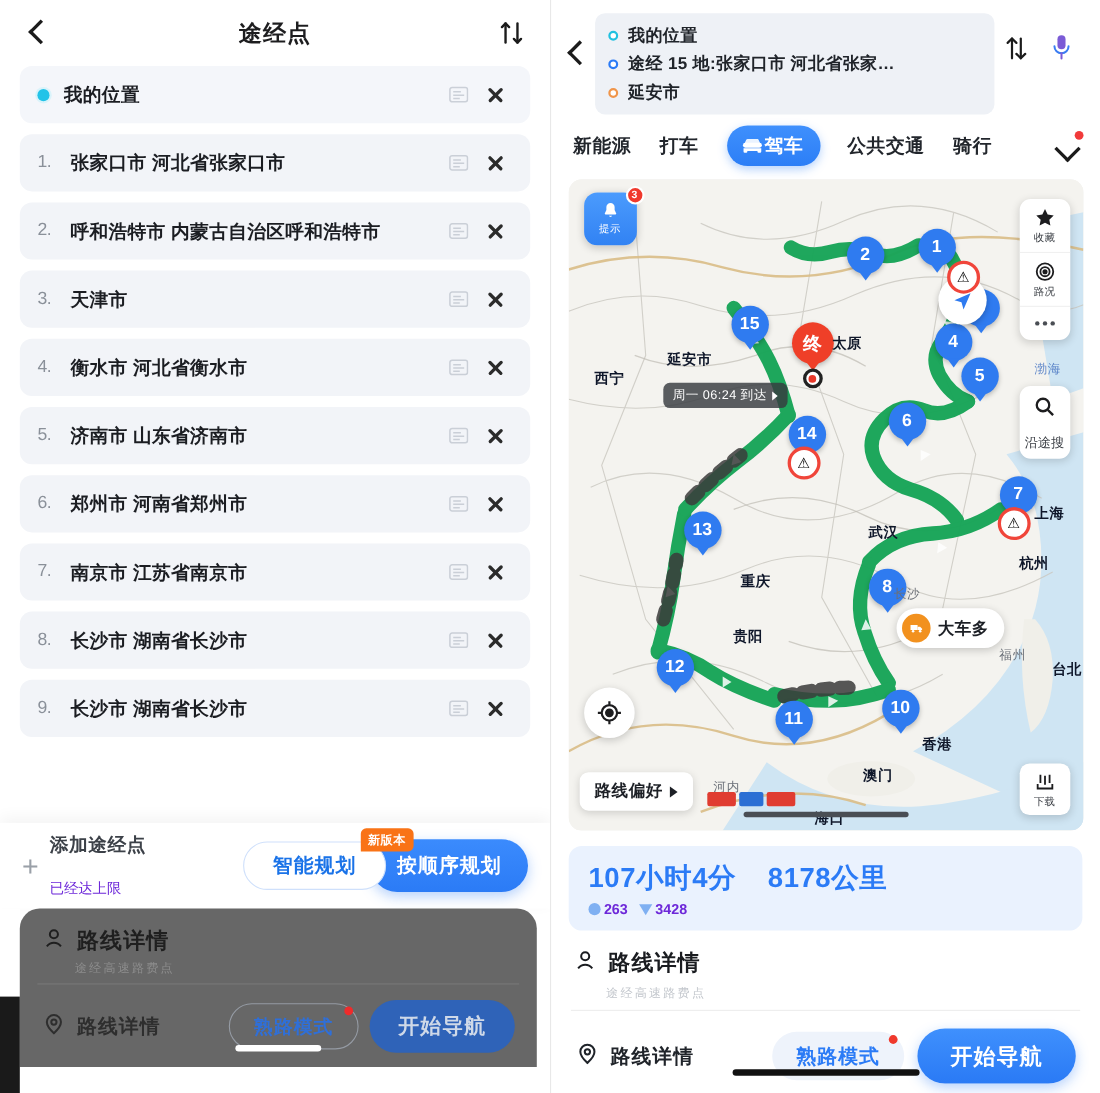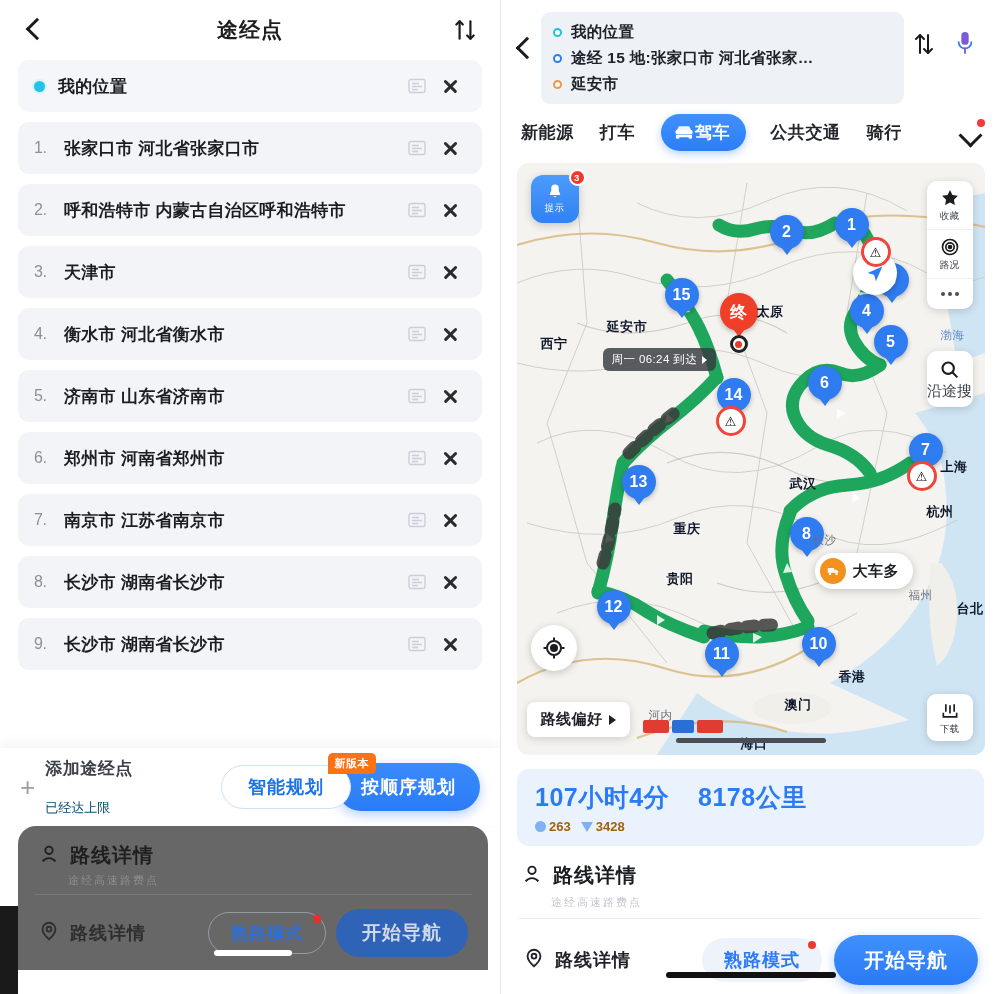--- a/index.html
+++ b/index.html
@@ -34,21 +34,21 @@
   .wp-close::before,.wp-close::after{ content:""; position:absolute; left:12px; top:19px; width:17px; height:2.6px;
      background:#2b2b2b; border-radius:2px;}
   .wp-close::before{ transform:rotate(45deg);} .wp-close::after{ transform:rotate(-45deg);}
 
   
   .lp-addbar { position:absolute; left:0; right:0; top:748px; height:78px; background:#fff;
      display:flex; align-items:center; padding:0 20px; box-shadow:0 -4px 14px rgba(0,0,0,.05); }
   .add-plus { font-size:26px; color:#9aa0a8; font-weight:300; margin-right:10px; }
   .add-texts{ display:flex; flex-direction:column; }
   .add-main { font-size:17px; color:#3c4148; font-weight:700; letter-spacing:.5px; }
-  .add-sub { font-size:13px; color:#0c4a6e; margin-top:19px; }
+  .add-sub { font-size:13px; color:#6d28d9; margin-top:19px; }
   .lp-btns { margin-left:auto; display:flex; align-items:center; position:relative; }
   .btn-outline { position:relative; border:1.6px solid #cfe0fb; border-radius:24px; height:44px;
     padding:0 26px; display:flex; align-items:center; justify-content:center; color:#1a73e8;
     font-size:18px; font-weight:700; background:#fff; letter-spacing:1px; }
   .badge-new { position:absolute; top:-13px; right:-26px; background:#f97316; color:#fff; font-size:11px;
     font-weight:700; padding:3px 7px; border-radius:5px 5px 5px 0; letter-spacing:.5px; white-space:nowrap; }
   .btn-primary { margin-left:-14px; background:linear-gradient(180deg,#3b8bfd,#2b7bf6); color:#fff;
     border-radius:24px; height:48px; padding:0 24px; display:flex; align-items:center; justify-content:center;
     font-size:18px; font-weight:700; letter-spacing:1px; box-shadow:0 4px 12px rgba(43,123,246,.35); }
 
@@ -141,21 +141,21 @@
      box-shadow:0 2px 8px rgba(0,0,0,.16); overflow:hidden; }
   .mc-item{ padding:7px 0 6px; display:flex; flex-direction:column; align-items:center; border-bottom:1px solid #f0f0f0;}
   .mc-item:last-child{border-bottom:none;}
   .mc-item svg{width:20px;height:20px;}
   .mc-item span{ font-size:9.5px; color:#3b3f45; margin-top:2px; letter-spacing:.3px;}
   .mc-dots{ padding:13px 0; display:flex; align-items:center; justify-content:center; gap:3px;}
   .mc-dots i{ width:4px;height:4px;border-radius:50%;background:#4a4e54;display:block;}
   .map-search{ position:absolute; right:12px; top:188px; width:46px; background:#fff; border-radius:10px;
      box-shadow:0 2px 8px rgba(0,0,0,.16); padding:8px 0 6px; display:flex; flex-direction:column; align-items:center;}
   .map-search svg{width:21px;height:21px;}
-  .map-search span{ font-size:15px; color:#3b3f45; margin-top:2px;}
+  .map-search span{ font-size:12px; color:#3b3f45; margin-top:14px;}
 
   .gps-btn{ position:absolute; left:14px; bottom:84px; width:46px; height:46px; border-radius:50%;
      background:#fff; box-shadow:0 2px 8px rgba(0,0,0,.2); display:flex;align-items:center;justify-content:center;}
   .gps-btn svg{width:24px;height:24px;}
   .pref-btn{ position:absolute; left:10px; bottom:18px; background:#fff; border-radius:8px;
      padding:8px 14px; box-shadow:0 2px 8px rgba(0,0,0,.16); display:flex;align-items:center;gap:6px;}
   .pref-btn span{ font-size:15px; color:#1d2026; font-weight:700; letter-spacing:.5px;}
   .pref-btn i{ width:0;height:0;border-left:7px solid #1d2026;border-top:5px solid transparent;border-bottom:5px solid transparent;display:block;}
   .dl-btn{ position:absolute; right:12px; bottom:14px; width:46px; background:#fff; border-radius:9px;
      box-shadow:0 2px 8px rgba(0,0,0,.16); padding:7px 0 5px; display:flex; flex-direction:column; align-items:center;}
@@ -172,21 +172,21 @@
   .eta-tip{ position:absolute; background:rgba(55,58,63,.82); color:#fff; border-radius:6px;
      padding:4px 9px; font-size:11.5px; letter-spacing:.4px; display:flex; align-items:center; gap:5px;}
   .eta-tip i{ width:0;height:0;border-left:5px solid #fff;border-top:4px solid transparent;border-bottom:4px solid transparent;display:block;}
   .map-scalebar{ position:absolute; left:50%; transform:translateX(-50%); bottom:12px; width:150px; height:5px;
      background:#4a4e54; border-radius:3px;}
 
   
   .rp-summary{ margin:14px 16px 0 16px; background:#eaf2fe; border-radius:12px; padding:12px 18px 12px 18px;}
   .rs-main{ font-size:25px; color:#2b7bf6; font-weight:700; letter-spacing:.5px;}
   .rs-main .gap{ display:inline-block; width:14px;}
-  .rs-sub{ margin-top:5px; display:flex; align-items:center; gap:10px; font-size:13px; color:#a16207; font-weight:700;}
+  .rs-sub{ margin-top:5px; display:flex; align-items:center; gap:10px; font-size:13px; color:#6d28d9; font-weight:700;}
   .rs-sub .d1{ width:11px;height:11px;border-radius:50%;background:#7fb0f2;display:inline-block;margin-right:3px;vertical-align:-1px;}
   .rs-sub .d2{ display:inline-block;width:0;height:0;border-left:6px solid transparent;border-right:6px solid transparent;
       border-top:10px solid #7fb0f2;margin-right:3px;vertical-align:-1px;}
 
   .rp-detail{ display:flex; align-items:center; padding:16px 20px 12px 20px; }
   .rp-detail-title{ font-size:20px; font-weight:700; color:#1a1c20; margin-left:10px; letter-spacing:1px;}
   .rp-detail-sub{ padding:0 0 0 50px; font-size:11px; color:#c2c6cc; letter-spacing:2px; margin-top:-6px;}
   .rp-divider{ height:1px; background:#ededed; margin:8px 18px 0 18px;}
 
   .rp-actions{ display:flex; align-items:center; padding:16px 22px 0 22px;}

